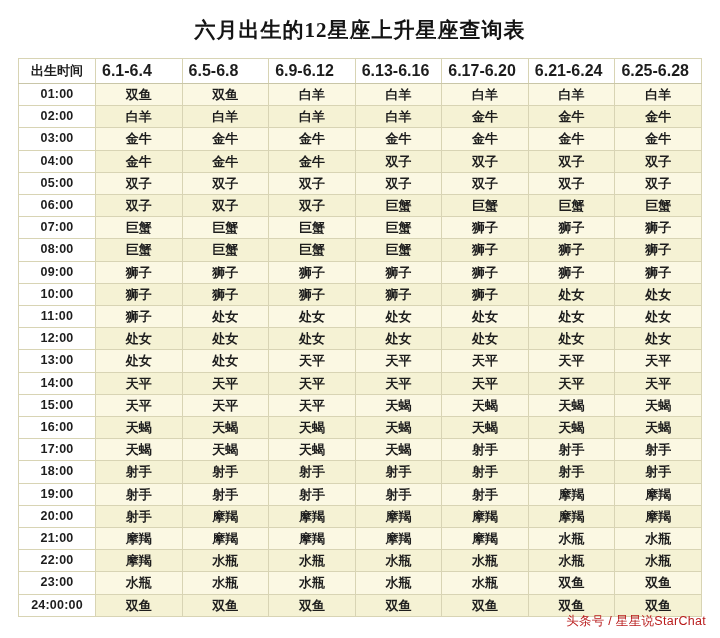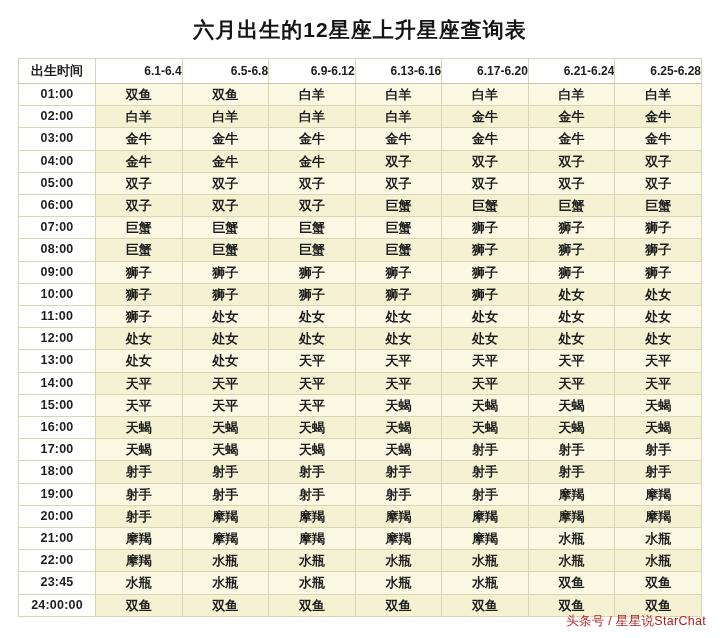--- a/index.html
+++ b/index.html
@@ -21,20 +21,21 @@
     box-sizing: border-box;
   }
   .title {
     text-align: center;
     font-size: 21px;
     font-weight: bold;
     letter-spacing: 1px;
     color: #141414;
     padding-top: 16px;
     padding-bottom: 14px;
+    font-family: Liberation Serif, serif;
   }
   .table-wrap {
     padding: 0 18px;
   }
   table.zodiac {
     border-collapse: collapse;
     width: 100%;
     table-layout: fixed;
     border: 1px solid #c9c6a8;
   }
@@ -56,23 +57,23 @@
     font-size: 13px;
     height: 24px;
     line-height: 24px;
     border-bottom: 1px solid #c9c6a8;
   }
   table.zodiac thead th.corner {
     text-align: center;
     width: 76px;
   }
   table.zodiac thead th.range {
-    text-align: right;
+    text-align: left;
     padding-left: 6px;
-    font-size: 12px;
+    font-size: 16px;
   }
   table.zodiac tbody td.time {
     background: #ffffff;
     font-size: 12.5px;
     letter-spacing: 0.2px;
   }
   table.zodiac tbody td.sign {
     background: #fbf8e3;
   }
   table.zodiac tbody tr.alt td.sign {
@@ -323,21 +324,21 @@
             <td class="time">22:00</td>
             <td class="sign">摩羯</td>
             <td class="sign">水瓶</td>
             <td class="sign">水瓶</td>
             <td class="sign">水瓶</td>
             <td class="sign">水瓶</td>
             <td class="sign">水瓶</td>
             <td class="sign">水瓶</td>
           </tr>
           <tr>
-            <td class="time">23:45</td>
+            <td class="time">23:00</td>
             <td class="sign">水瓶</td>
             <td class="sign">水瓶</td>
             <td class="sign">水瓶</td>
             <td class="sign">水瓶</td>
             <td class="sign">水瓶</td>
             <td class="sign">双鱼</td>
             <td class="sign">双鱼</td>
           </tr>
           <tr class="alt">
             <td class="time">24:00:00</td>

